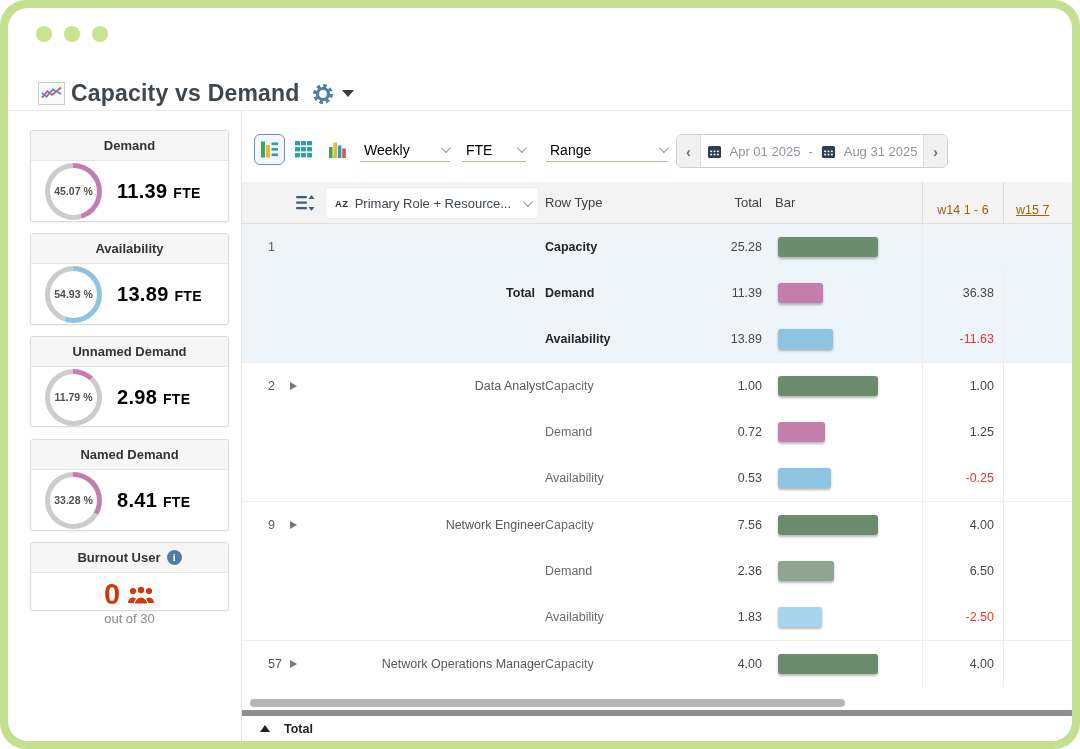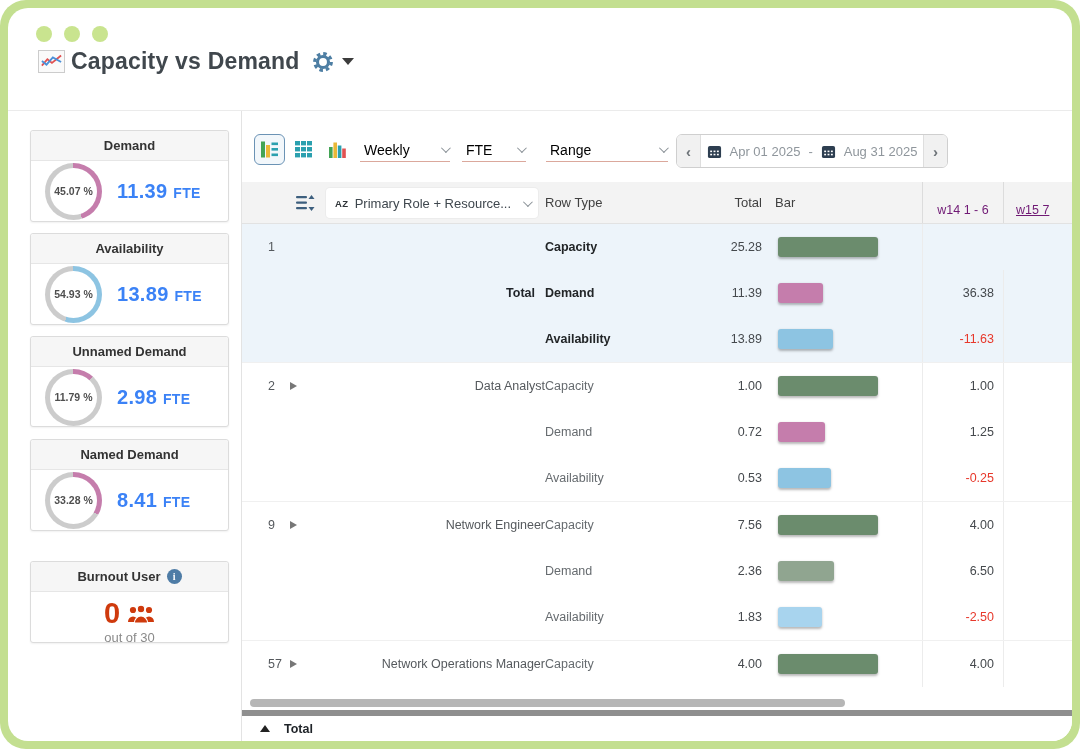--- a/index.html
+++ b/index.html
@@ -6,36 +6,36 @@
   html,body { width:1080px; height:749px; font-family:"Liberation Sans", sans-serif; }
   body { background:#ffffff; }
   .frame { position:absolute; inset:0; background:#c3df90; border-radius:26px; }
   .card { position:absolute; inset:8px; background:#ffffff; border-radius:20px; overflow:hidden; }
 
   
   .dots { position:absolute; top:18px; left:28px; display:flex; gap:12px; }
   .dot { width:16px; height:16px; border-radius:50%; background:#c9e48f; }
 
   
-  .titlebar { position:absolute; top:40px; left:30px; display:flex; align-items:center; }
+  .titlebar { position:absolute; top:72px; left:30px; display:flex; align-items:center; }
   .chart-ic { width:27px; height:23px; border:1px solid #cccccc; background:#fafafa; margin-right:6px; }
   .title { font-size:23px; font-weight:700; color:#40474d; letter-spacing:.2px; }
   .gear { margin-left:12px; }
   .caret-down { margin-left:8px; width:0; height:0; border-left:6px solid transparent; border-right:6px solid transparent; border-top:7px solid #3c3c3c; }
   .hdiv { position:absolute; top:102px; left:0; right:0; height:1px; background:#ebebeb; }
   .vdiv { position:absolute; top:103px; bottom:0; left:233px; width:1px; background:#e3e3e3; }
 
   
   .scard { position:absolute; left:22px; width:199px; background:#fff; border:1px solid #dcdcdc; border-radius:3px; box-shadow:0 1px 2px rgba(0,0,0,.06); }
   .scard-h { height:30px; background:#f6f6f6; border-bottom:1px solid #e6e6e6; display:flex; align-items:center; justify-content:center; font-size:13px; font-weight:700; color:#333; border-radius:3px 3px 0 0; }
   .scard-b { height:60px; display:flex; align-items:center; padding:0 10px; }
   .donut { position:relative; width:57px; height:57px; border-radius:50%; margin-left:4px; flex:none; }
   .donut::after { content:""; position:absolute; inset:5px; background:#fff; border-radius:50%; }
   .donut span { position:absolute; inset:0; display:flex; align-items:center; justify-content:center; font-size:10.5px; font-weight:700; color:#4f4f4f; z-index:1; }
-  .fte { margin-left:15px; color:#3b82f6; font-weight:700; font-size:20px; letter-spacing:.3px; }
+  .fte { margin-left:15px; color:#000000; font-weight:700; font-size:20px; letter-spacing:.3px; }
   .fte small { font-size:14px; font-weight:700; }
   .burn-b { height:60px; display:flex; flex-direction:column; align-items:center; justify-content:center; }
   .burn-row { display:flex; align-items:center; gap:7px; }
   .burn-zero { font-size:29px; font-weight:800; color:#cf3a0d; line-height:1; }
   .burn-cap { font-size:13px; color:#8a8a8a; margin-top:2px; }
   .info-ic { width:15px; height:15px; border-radius:50%; background:#4e7ca6; color:#fff; font-size:10px; font-weight:700; display:inline-flex; align-items:center; justify-content:center; margin-left:6px; font-family:"Liberation Serif", serif; }
 
   
   .toolbar-icons { position:absolute; left:246px; top:126px; display:flex; gap:3px; }
   .icbtn { width:31px; height:31px; border-radius:6px; display:flex; align-items:center; justify-content:center; border:1.5px solid transparent; background:transparent; }
@@ -47,21 +47,21 @@
   .datebtn { width:24px; background:#f1f1f1; display:flex; align-items:center; justify-content:center; color:#6d7378; font-size:15px; font-weight:700; }
   .datebtn.l { border-right:1px solid #dedede; }
   .datebtn.r { border-left:1px solid #dedede; }
   .datemid { flex:1; display:flex; align-items:center; justify-content:center; gap:8px; font-size:13px; color:#8f969c; }
 
   
   .thead { position:absolute; left:234px; right:0; top:174px; height:42px; background:#f3f3f3; border-bottom:1px solid #e2e2e2; }
   .hgrid { display:grid; grid-template-columns:22px 20px 235px 147px 70px 160px 81px 1fr; padding-left:26px; height:100%; }
   .hcell { display:flex; align-items:center; font-size:13px; color:#404040; }
   .hcell.right { justify-content:flex-end; }
-  .hcell.weekh { border-left:1px solid #dcdcdc; align-items:flex-end; justify-content:center; padding-bottom:6px; font-size:12.5px; color:#701a75; }
+  .hcell.weekh { border-left:1px solid #dcdcdc; align-items:flex-end; justify-content:center; padding-bottom:6px; font-size:12.5px; color:#a16207; }
   .hcell.weekh2 { justify-content:flex-start; padding-left:12px;text-decoration:underline; }
   .sort-ic { position:absolute; left:52px; top:10px; }
   .groupby { position:absolute; left:84px; top:6px; width:212px; height:30px; background:#fff; border-radius:4px; display:flex; align-items:center; padding:0 8px 0 9px; box-shadow:0 0 0 1px #ececec; }
   .az { font-size:9.5px; font-weight:800; color:#2f3438; margin-right:6px; letter-spacing:.5px; }
   .groupby .txt { font-size:13px; color:#3f474e; flex:1; white-space:nowrap; overflow:hidden; }
   .barlab { margin-left:13px; }
 
   
   .tbody { position:absolute; left:234px; right:0; top:216px; }
   .group { }
@@ -146,21 +146,21 @@
   </div>
   <div class="scard" style="top:431px">
     <div class="scard-h">Named Demand</div>
     <div class="scard-b">
       <div class="donut" style="background: conic-gradient(rgb(197, 125, 172) 0deg, rgb(197, 125, 172) 33.28%, rgb(204, 204, 204) 33.28%, rgb(204, 204, 204) 100%);">
             <span>33.28 %</span>
           </div>
       <div class="fte"><span>8.41</span> <small>FTE</small></div>
     </div>
   </div>
-  <div class="scard" style="top:553px;height:82px">
+  <div class="scard" style="top:534px;height:69px">
     <div class="scard-h">
       <span>Burnout User</span>
       <span class="info-ic">i</span>
     </div>
     <div class="burn-b">
       <div class="burn-row">
         <span class="burn-zero">0</span>
         <svg width="28" height="22" viewBox="0 0 28 22">
           <circle cx="6" cy="7" r="3.1" fill="#cf3a0d"></circle>
               <circle cx="22" cy="7" r="3.1" fill="#cf3a0d"></circle>

